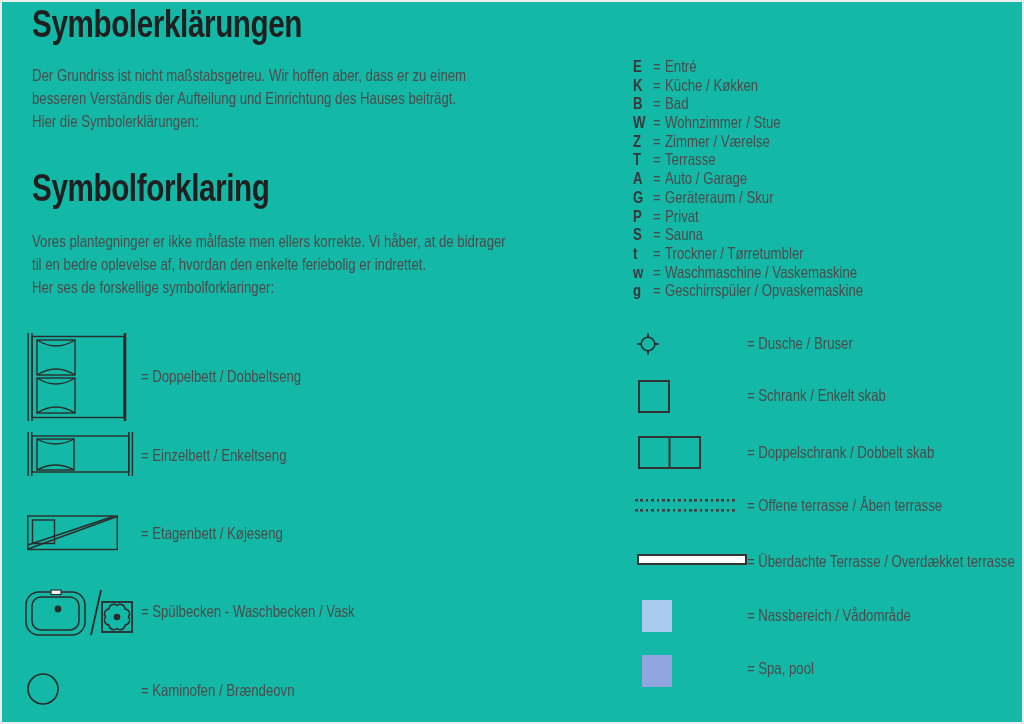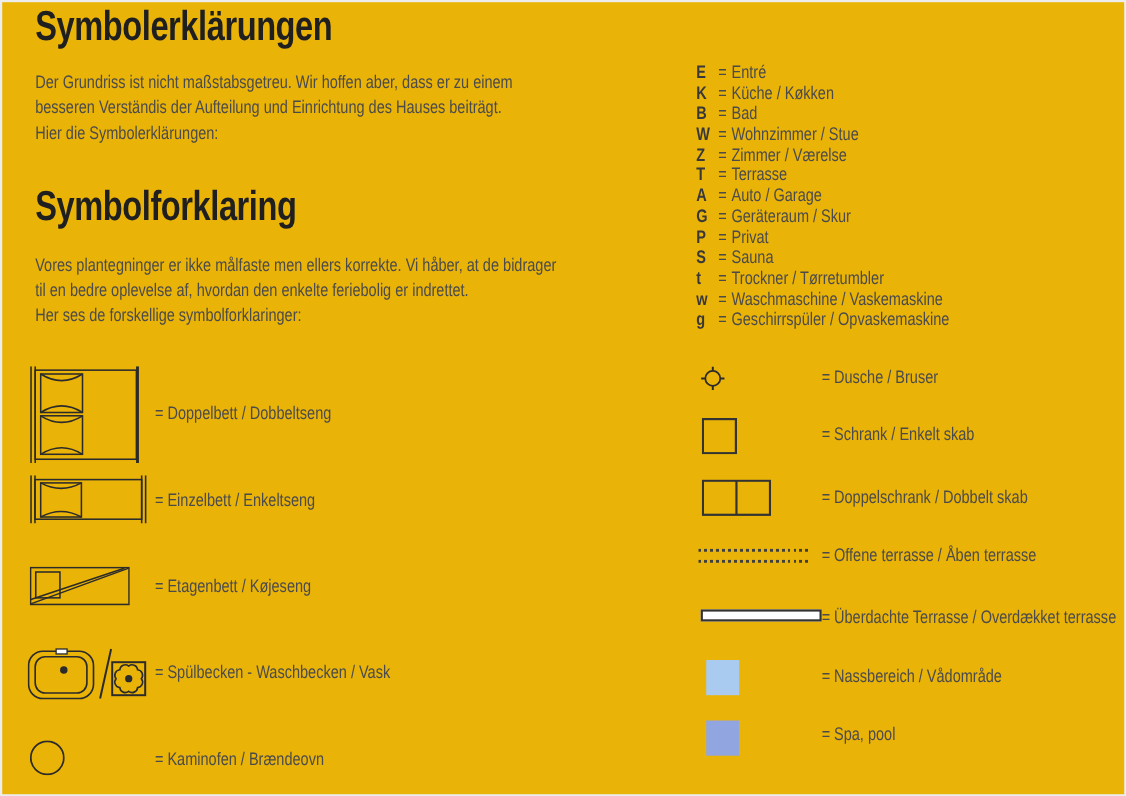--- a/index.html
+++ b/index.html
@@ -1,18 +1,18 @@
 <!DOCTYPE html>
 <html><head>
 <meta charset="utf-8">
 <style>
   html,body{margin:0;padding:0;background:#fff;}
   .page{
     position:relative;width:1024px;height:724px;box-sizing:border-box;
-    background:#eab308;border:2px solid #ededed;overflow:hidden;
+    background:#14b8a6;border:2px solid #ededed;overflow:hidden;
     font-family:"Liberation Sans", sans-serif;color:#4b4b4b;
   }
   .ttl{
     position:absolute;left:30px;margin:0;font-size:38px;line-height:44px;
     font-weight:bold;color:#1f1f1f;white-space:nowrap;letter-spacing:-.5px;
     transform:scaleX(.78);transform-origin:0 0;
   }
   .intro{
     position:absolute;left:30px;margin:0;width:680px;
     font-size:16.5px;line-height:23px;color:#4b4b4b;white-space:pre-line;

